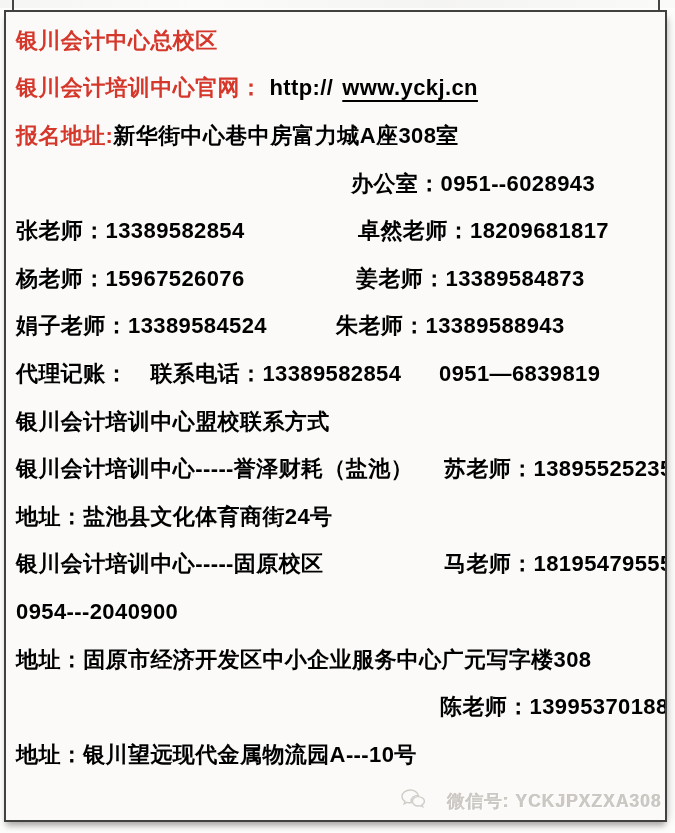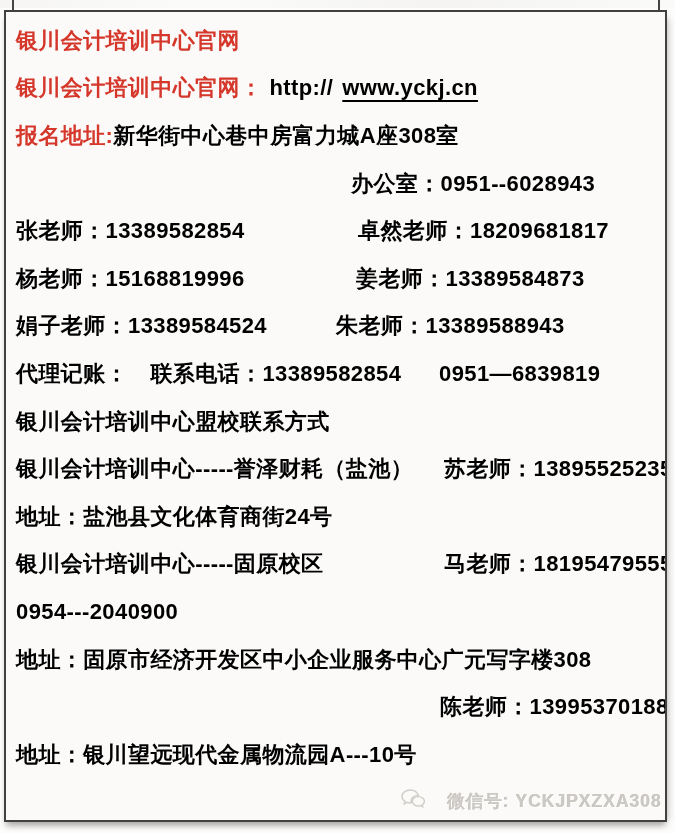--- a/index.html
+++ b/index.html
@@ -83,21 +83,21 @@
 
 <div class="screenshot">
 
   <div class="tick tick-left"></div>
   <div class="tick tick-right"></div>
 
   <div class="box">
     <div class="content">
 
       <div class="row">
-        <span class="red">银川会计培训中心官网</span>
+        <span class="red">银川会计中心总校区</span>
       </div>
 
       <div class="row">
         <span class="red">银川会计培训中心官网：</span>
         <span class="blk proto">http://</span>
         <span class="blk url">www.yckj.cn</span>
       </div>
 
       <div class="row">
         <span class="red">报名地址:</span>
@@ -107,21 +107,21 @@
       <div class="row">
         <span class="blk abs" style="left:345px">办公室：0951--6028943</span>
       </div>
 
       <div class="row">
         <span class="blk">张老师：13389582854</span>
         <span class="blk abs" style="left:352px">卓然老师：18209681817</span>
       </div>
 
       <div class="row">
-        <span class="blk">杨老师：15168819996</span>
+        <span class="blk">杨老师：15967526076</span>
         <span class="blk abs" style="left:350px">姜老师：13389584873</span>
       </div>
 
       <div class="row">
         <span class="blk">娟子老师：13389584524</span>
         <span class="blk abs" style="left:330px">朱老师：13389588943</span>
       </div>
 
 
       <div class="row">

